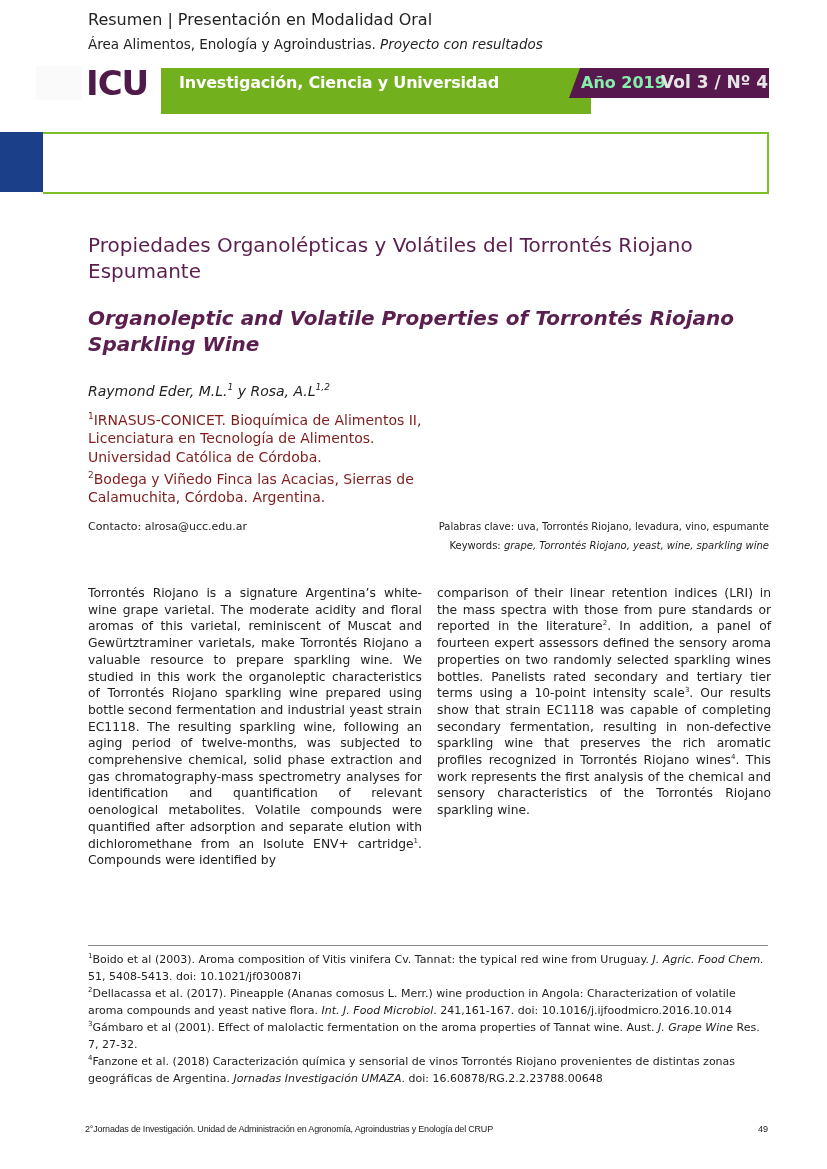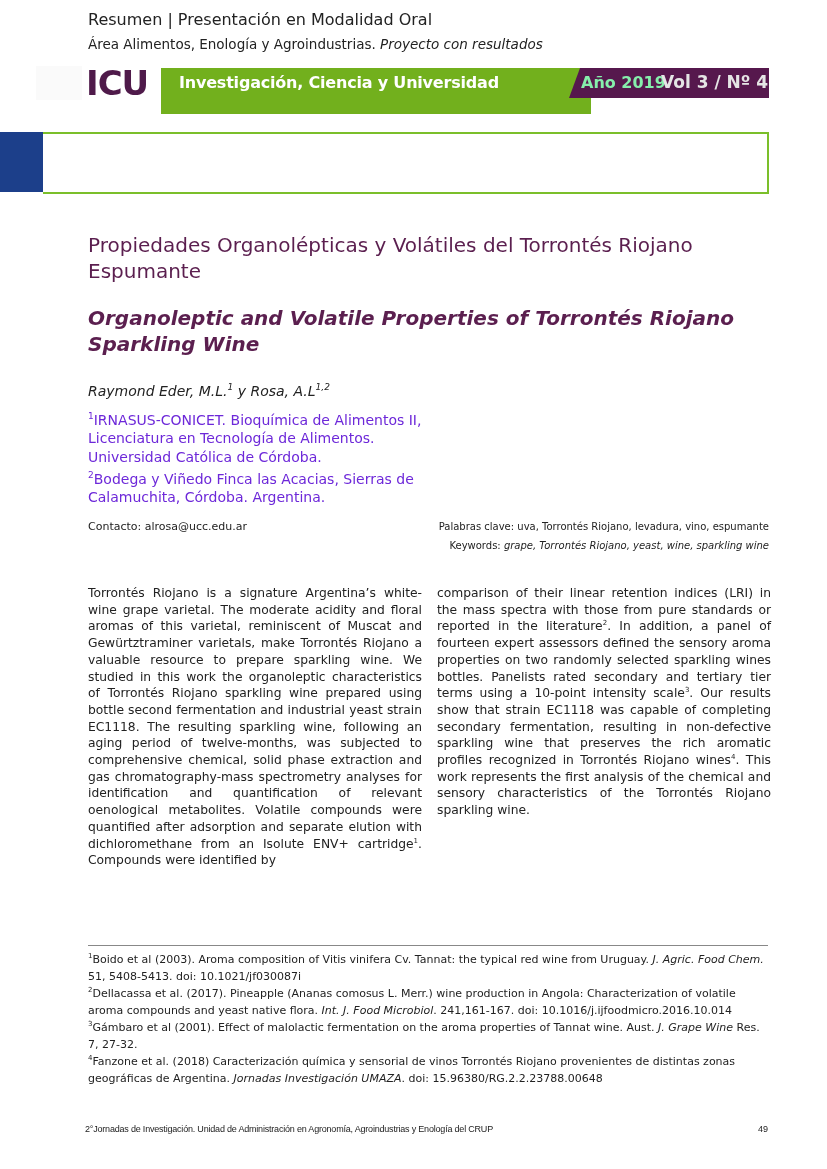--- a/index.html
+++ b/index.html
@@ -19,21 +19,21 @@
   .section-frame { position:absolute; left:43px; top:0; width:724px; height:58px; border:2px solid #7bbf2a; border-left:none; }
   .section-title { position:absolute; left:88px; top:10px; font-size:16px; color:#222; font-family:"DejaVu Sans", sans-serif; }
   .section-sub { position:absolute; left:88px; top:36px; font-size:13.5px; color:#222; }
   .section-sub i { font-style:italic; }
 
   .title-es { position:absolute; left:88px; top:232px; width:690px; font-size:20px; color:#5b1f4f; font-weight:normal; line-height:26px; }
   .title-en { position:absolute; left:88px; top:305px; width:690px; font-size:20px; color:#5b1f4f; font-style:italic; line-height:26px; }
 
   .authors { position:absolute; left:88px; top:382px; font-size:14px; font-style:italic; color:#222; }
   .authors sup { font-size:9px; }
-  .affil { position:absolute; left:88px; top:407px; width:340px; font-size:14px; line-height:18.5px; color:#6d28d9; }
+  .affil { position:absolute; left:88px; top:407px; width:340px; font-size:14px; line-height:18.5px; color:#7f1d1d; }
   .affil sup { font-size:9px; }
 
   .contact { position:absolute; left:88px; top:520px; font-size:11px; color:#222; }
   .keywords-es { position:absolute; right:58px; top:521px; font-size:10px; color:#222; text-align:right; }
   .keywords-en { position:absolute; right:58px; top:540px; font-size:10px; color:#222; text-align:right; }
   .keywords-en i { font-style:italic; }
 
   .col { position:absolute; top:585px; width:334px; font-size:12.3px; line-height:16.7px; color:#222; text-align:justify; }
   .col-left { left:88px; }
   .col-right { left:437px; }
@@ -99,17 +99,17 @@
 
 <div class="col col-left"><span>Torrontés Riojano is a signature Argentina’s white-wine grape varietal. The moderate acidity and floral aromas of this varietal, reminiscent of Muscat and Gewürtztraminer varietals, make Torrontés Riojano a valuable resource to prepare sparkling wine. We studied in this work the organoleptic characteristics of Torrontés Riojano sparkling wine prepared using bottle second fermentation and industrial yeast strain EC1118. The resulting sparkling wine, following an aging period of twelve-months, was subjected to comprehensive chemical, solid phase extraction and gas chromatography-mass spectrometry analyses for identification and quantification of relevant oenological metabolites. Volatile compounds were quantified after adsorption and separate elution with dichloromethane from an Isolute ENV+ cartridge</span><sup>1</sup><span>. Compounds were identified by</span></div>
 
 <div class="col col-right"><span>comparison of their linear retention indices (LRI) in the mass spectra with those from pure standards or reported in the literature</span><sup>2</sup><span>. In addition, a panel of fourteen expert assessors defined the sensory aroma properties on two randomly selected sparkling wines bottles. Panelists rated secondary and tertiary tier terms using a 10-point intensity scale</span><sup>3</sup><span>. Our results show that strain EC1118 was capable of completing secondary fermentation, resulting in non-defective sparkling wine that preserves the rich aromatic profiles recognized in Torrontés Riojano wines</span><sup>4</sup><span>. This work represents the first analysis of the chemical and sensory characteristics of the Torrontés Riojano sparkling wine.</span></div>
 
 <div class="refs-rule"></div>
 <div class="refs">
   <div><sup>1</sup><span>Boido et al (2003). Aroma composition of Vitis vinifera Cv. Tannat: the typical red wine from Uruguay. </span><i>J. Agric. Food Chem.</i><span> 51, 5408-5413. doi: 10.1021/jf030087i</span></div>
   <div><sup>2</sup><span>Dellacassa et al. (2017). Pineapple (Ananas comosus L. Merr.) wine production in Angola: Characterization of volatile aroma compounds and yeast native flora. </span><i>Int. J. Food Microbiol</i><span>. 241,161-167. doi: 10.1016/j.ijfoodmicro.2016.10.014</span></div>
   <div><sup>3</sup><span>Gámbaro et al (2001). Effect of malolactic fermentation on the aroma properties of Tannat wine. Aust. </span><i>J. Grape Wine</i><span> Res. 7, 27-32.</span></div>
-  <div><sup>4</sup><span>Fanzone et al. (2018) Caracterización química y sensorial de vinos Torrontés Riojano provenientes de distintas zonas geográficas de Argentina. </span><i>Jornadas Investigación UMAZA</i><span>. doi: 15.96380/RG.2.2.23788.00648</span></div>
+  <div><sup>4</sup><span>Fanzone et al. (2018) Caracterización química y sensorial de vinos Torrontés Riojano provenientes de distintas zonas geográficas de Argentina. </span><i>Jornadas Investigación UMAZA</i><span>. doi: 16.60878/RG.2.2.23788.00648</span></div>
 </div>
 
 <div class="footer">2°Jornadas de Investigación. Unidad de Administración en Agronomía, Agroindustrias y Enología del CRUP</div>
 <div class="page-num">49</div>
 
 </body></html>

